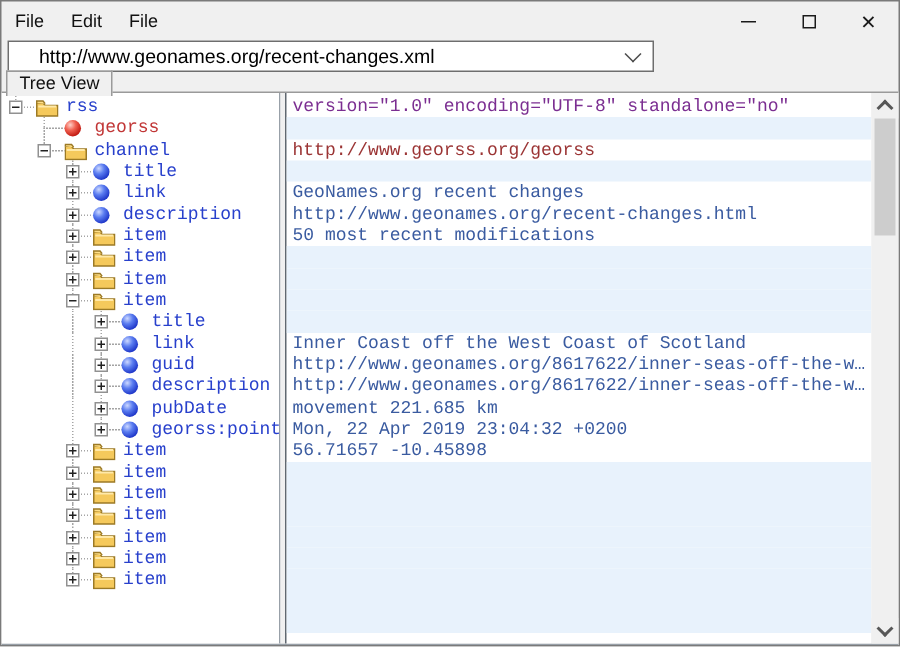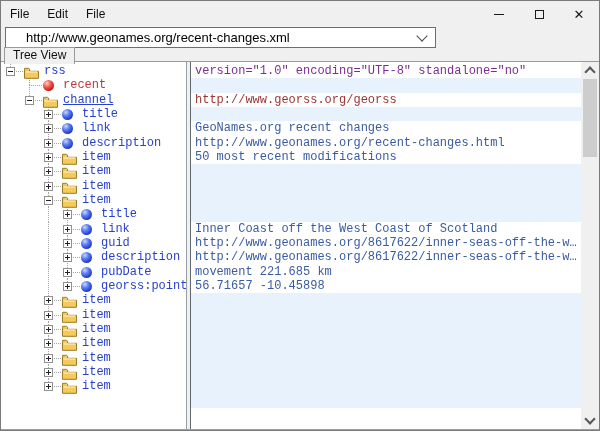--- a/index.html
+++ b/index.html
@@ -110,34 +110,34 @@
                 <path d="M0.5,3.5 v-1.2 h4.2 l1.4,1.8" fill="#ffe08a" stroke="#9c7a26" stroke-width="1"></path>
                 <path d="M1.5,6 h12" stroke="#ffe9a8" stroke-width="1.4"></path>
               </svg></span>
             <span class="nl t-element" style="left: 43px;">rss</span>
           </div>
           <div class="trow">
             <i class="g v" style="left: 28px; top: 0%; height: 50%;"></i>
             <i class="g v" style="left: 28px; top: 50%; height: 50%;"></i>
             <i class="g h" style="left: 28px; width: 14px;"></i>
             <span class="ni sphere sphere-red" style="left: 42px;"></span>
-            <span class="nl t-attribute" style="left: 62px;">recent</span>
+            <span class="nl t-attribute" style="left: 62px;">georss</span>
           </div>
           <div class="trow">
             <i class="g v" style="left: 28px; top: 0%; height: 50%;"></i>
             <i class="g h" style="left: 28px; width: 14px;"></i>
             <span class="xp" style="left: 24px;">
               <i class="ph"></i>
             </span>
             <span class="ni" style="left: 42px;"><svg width="15" height="13" viewBox="0 0 15 13">
                 <path d="M0.5,3.5 h4.2 l1.4,1.8 h8.4 v7 h-14 z" fill="#f5c95c" stroke="#9c7a26" stroke-width="1"></path>
                 <path d="M0.5,3.5 v-1.2 h4.2 l1.4,1.8" fill="#ffe08a" stroke="#9c7a26" stroke-width="1"></path>
                 <path d="M1.5,6 h12" stroke="#ffe9a8" stroke-width="1.4"></path>
               </svg></span>
-            <span class="nl t-element" style="left: 62px; text-decoration: underline;">channel</span>
+            <span class="nl t-element" style="left: 62px;">channel</span>
           </div>
           <div class="trow">
             <i class="g v" style="left: 47px; top: 0%; height: 50%;"></i>
             <i class="g v" style="left: 47px; top: 50%; height: 50%;"></i>
             <i class="g h" style="left: 47px; width: 14px;"></i>
             <span class="xp" style="left: 43px;">
               <i class="ph"></i>
               <i class="pv"></i>
             </span>
             <span class="ni sphere sphere-blue" style="left: 61px;"></span>
@@ -412,20 +412,21 @@
           <div class="vrow v-leaf">http://www.geonames.org/recent-changes.html</div>
           <div class="vrow v-leaf">50 most recent modifications</div>
           <div class="vrow vempty"></div>
           <div class="vrow vempty"></div>
           <div class="vrow vempty"></div>
           <div class="vrow vempty"></div>
           <div class="vrow v-leaf">Inner Coast off the West Coast of Scotland</div>
           <div class="vrow v-leaf">http://www.geonames.org/8617622/inner-seas-off-the-w…</div>
           <div class="vrow v-leaf">http://www.geonames.org/8617622/inner-seas-off-the-w…</div>
           <div class="vrow v-leaf">movement 221.685 km</div>
+          <div class="vrow v-leaf">Mon, 22 Apr 2019 23:04:32 +0200</div>
           <div class="vrow v-leaf">56.71657 -10.45898</div>
           <div class="vrow vempty"></div>
           <div class="vrow vempty"></div>
           <div class="vrow vempty"></div>
           <div class="vrow vempty"></div>
           <div class="vrow vempty"></div>
           <div class="vrow vempty"></div>
           <div class="vrow vempty"></div>
           <div class="vrow vempty"></div>
         </div>

